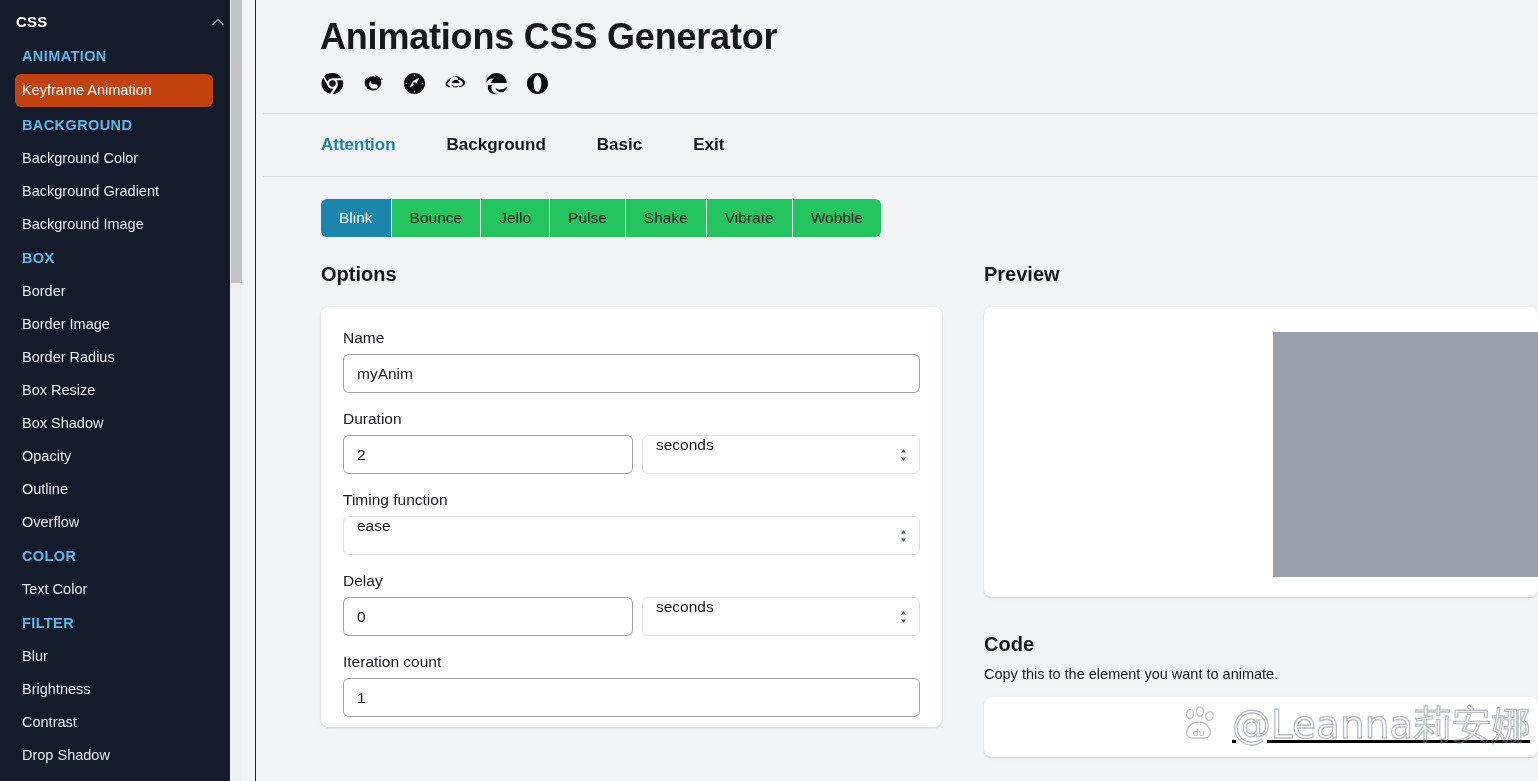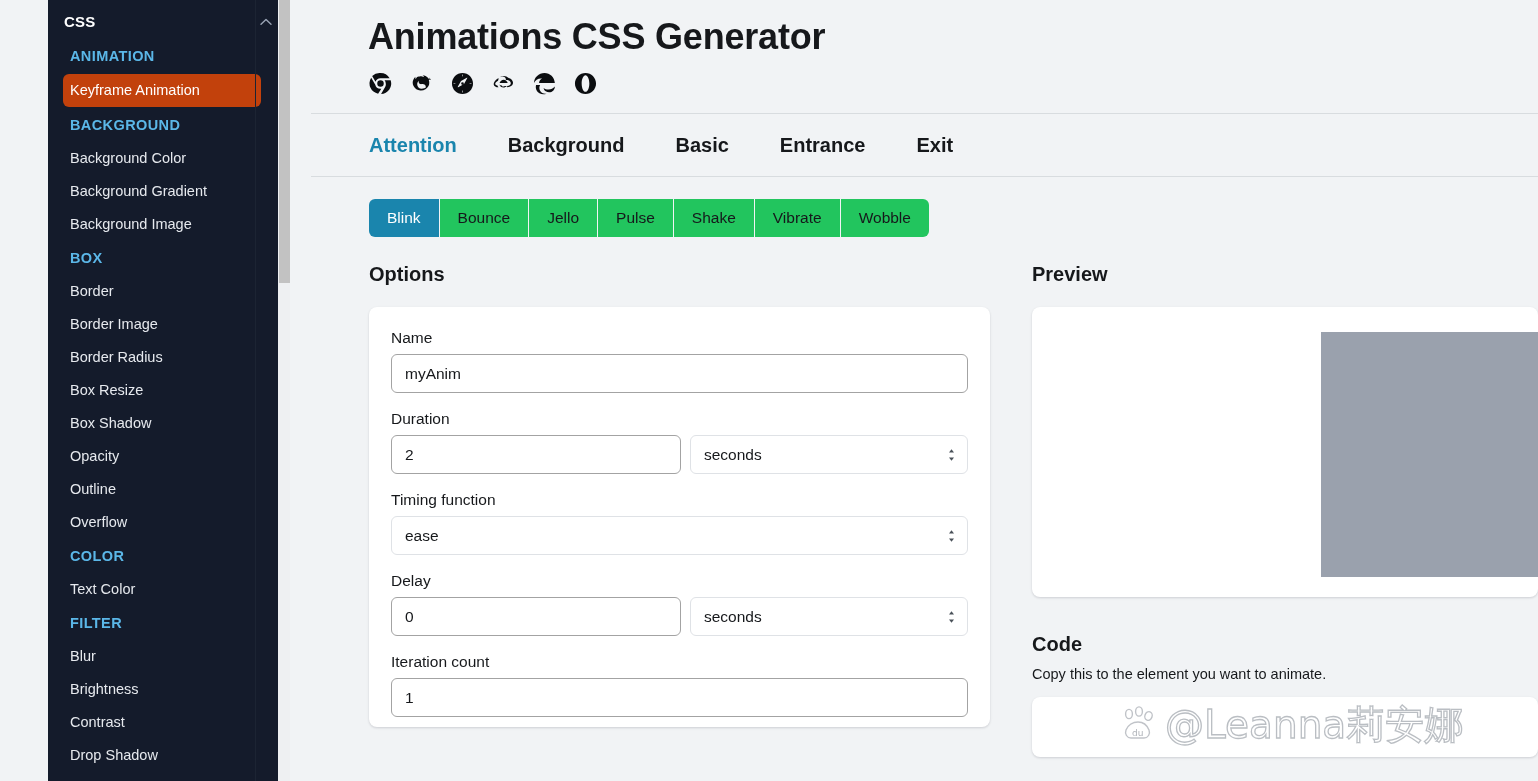--- a/index.html
+++ b/index.html
@@ -3,21 +3,21 @@
 <meta charset="utf-8">
 <title>Animations CSS Generator</title>
 <style>
   * { box-sizing: border-box; margin: 0; padding: 0; }
   html, body {
     width: 1538px; height: 781px;
     overflow: hidden;
     font-family: "Liberation Sans", sans-serif;
     background: #f1f3f5;
   }
-  #app { display: flex; width: 1538px; height: 765px; position: relative; padding-left: 48px; }
+  #app { display: flex; width: 1538px; height: 765px; position: relative; }
 
   
   .sidebar {
     width: 242px; height: 781px;
     background: #141b2b;
     flex: 0 0 242px;
     position: relative;
     overflow: hidden;
   }
   .sb-head {
@@ -91,21 +91,21 @@
   .tabbar {
     margin-top: 13px;
     border-top: 1px solid #d8dcdf;
     border-bottom: 1px solid #d8dcdf;
     height: 64px;
     display: flex; align-items: center;
     padding-left: 58px;
     gap: 0;
   }
   .tab {
-    font-size: 20px; font-weight: bold; color: #16181b;
+    font-size: 17px; font-weight: bold; color: #16181b;
     padding: 0 29px 0 0;
     margin-right: 22px;
     line-height: 64px;
   }
   .tab.active { color: #1a85ad; }
 
   .btnrow { padding: 22px 0 0 58px; }
   .btngroup { display: inline-flex; border-radius: 6px; overflow: hidden; }
   .btngroup .gbtn {
     background: #22c55e;
@@ -154,21 +154,21 @@
   .pair .inputbox:first-child { flex: 0 0 290px; }
   .pair .selectbox { flex: 1 1 auto; }
   .selectbox {
     position: relative;
     background: #ffffff;
     border: 1px solid #dfe2e6;
     border-radius: 6px;
     height: 39px;
     font-size: 15.5px; color: #16181b;
     padding: 0 28px 0 13px;
-    display: flex; align-items: center;
+    display: flex; 
     width: 100%;
   }
   .spin {
     position: absolute; right: 11px; top: 50%;
     transform: translateY(-50%);
     width: 9px; height: 16px;
     color: #4a5159;
   }
   .spin svg { display:block; }
 
@@ -193,24 +193,25 @@
     background: #ffffff;
     border-radius: 8px;
     margin-top: 15px;
     height: 60px;
     box-shadow: 0 1px 3px rgba(16,24,40,.10), 0 1px 2px rgba(16,24,40,.06);
   }
 
   
   .watermark {
     position: absolute;
-    left: 1117px; top: 703px;
-    display: flex; align-items: center; gap: 6px;
+    left: 1178px; top: 703px;
+    display: flex; align-items: center; gap: 12px;
     pointer-events: none;
     z-index: 20;
+    text-decoration: underline;
   }
   .wm-text {
     font-size: 39px;
     font-family: "DejaVu Sans", sans-serif;
     color: transparent;
     -webkit-text-stroke: 1.3px rgba(130,136,146,.55);
     line-height: 44px;
     white-space: nowrap;
   }
   .wm-paw svg { display:block; }
@@ -295,21 +296,20 @@
         <svg width="23" height="23" viewBox="0 0 24 24">
             <path d="M12 1C5.9 1 1 5.9 1 12s4.9 11 11 11 11-4.9 11-11S18.1 1 12 1zm0 2.3c2.2 0 4 3.9 4 8.7s-1.8 8.7-4 8.7-4-3.9-4-8.7 1.8-8.7 4-8.7z"></path>
           </svg>
       </span>
     </div>
 
     <div class="tabbar">
       <div class="tab active">Attention</div>
       <div class="tab">Background</div>
       <div class="tab">Basic</div>
-      <div class="tab">Entrance</div>
       <div class="tab">Exit</div>
     </div>
 
     <div class="btnrow">
       <div class="btngroup">
         <div class="gbtn active">Blink</div>
         <div class="gbtn">Bounce</div>
         <div class="gbtn">Jello</div>
         <div class="gbtn">Pulse</div>
         <div class="gbtn">Shake</div>

